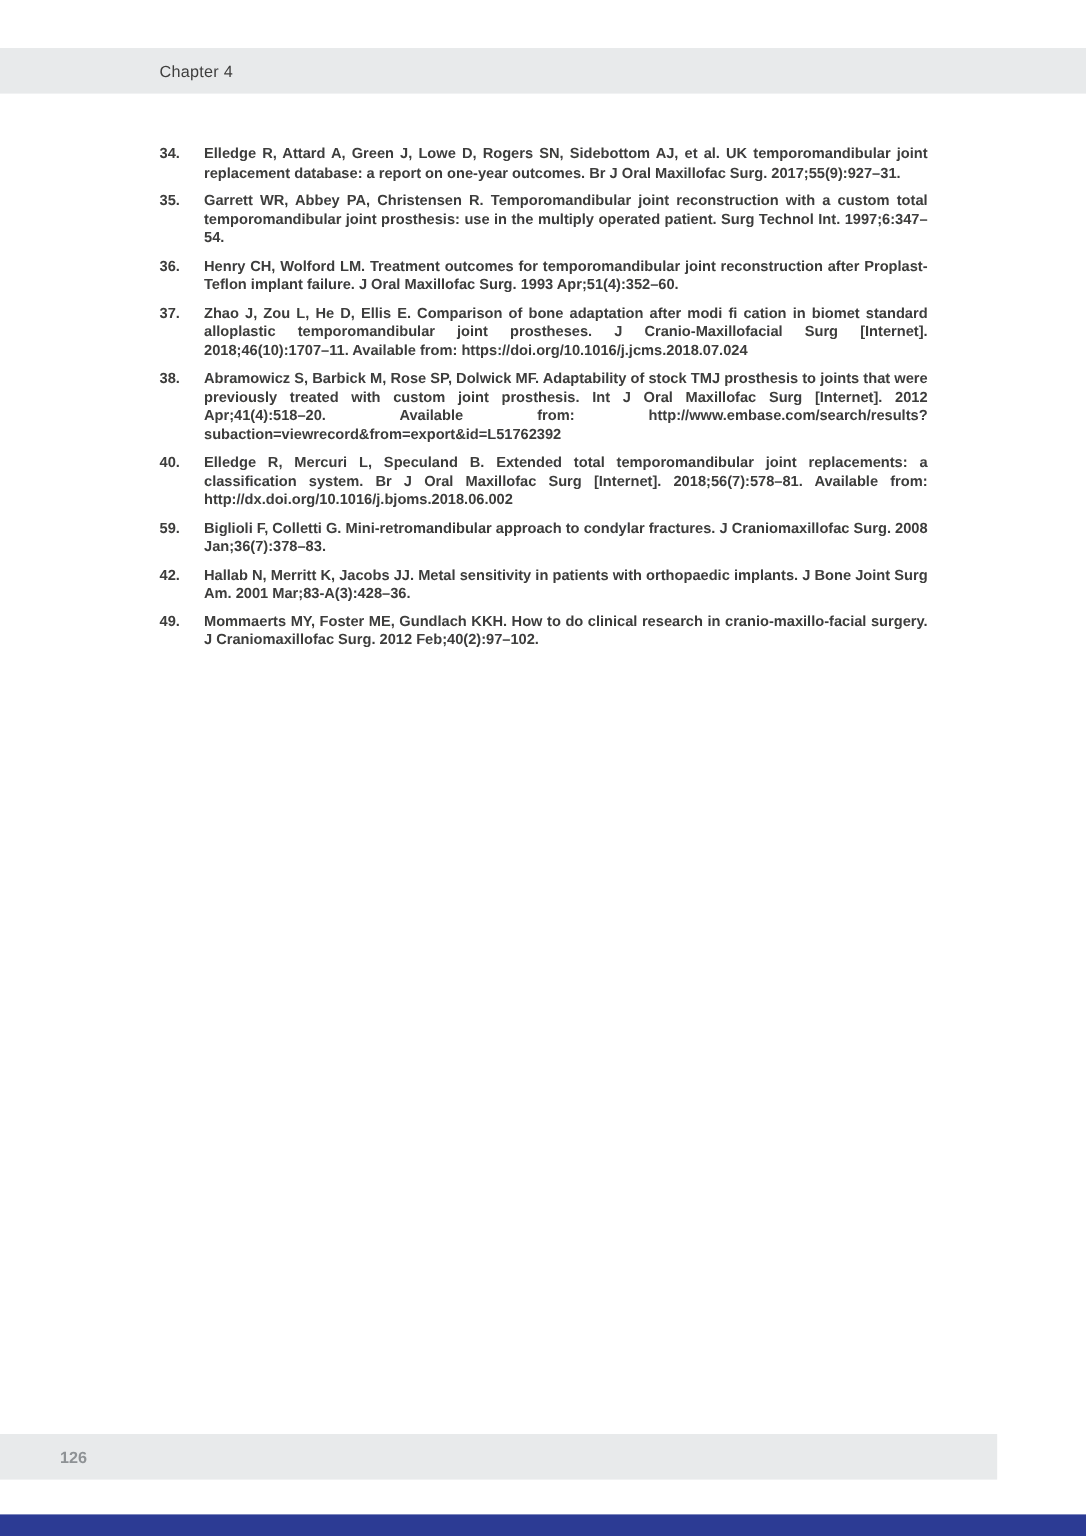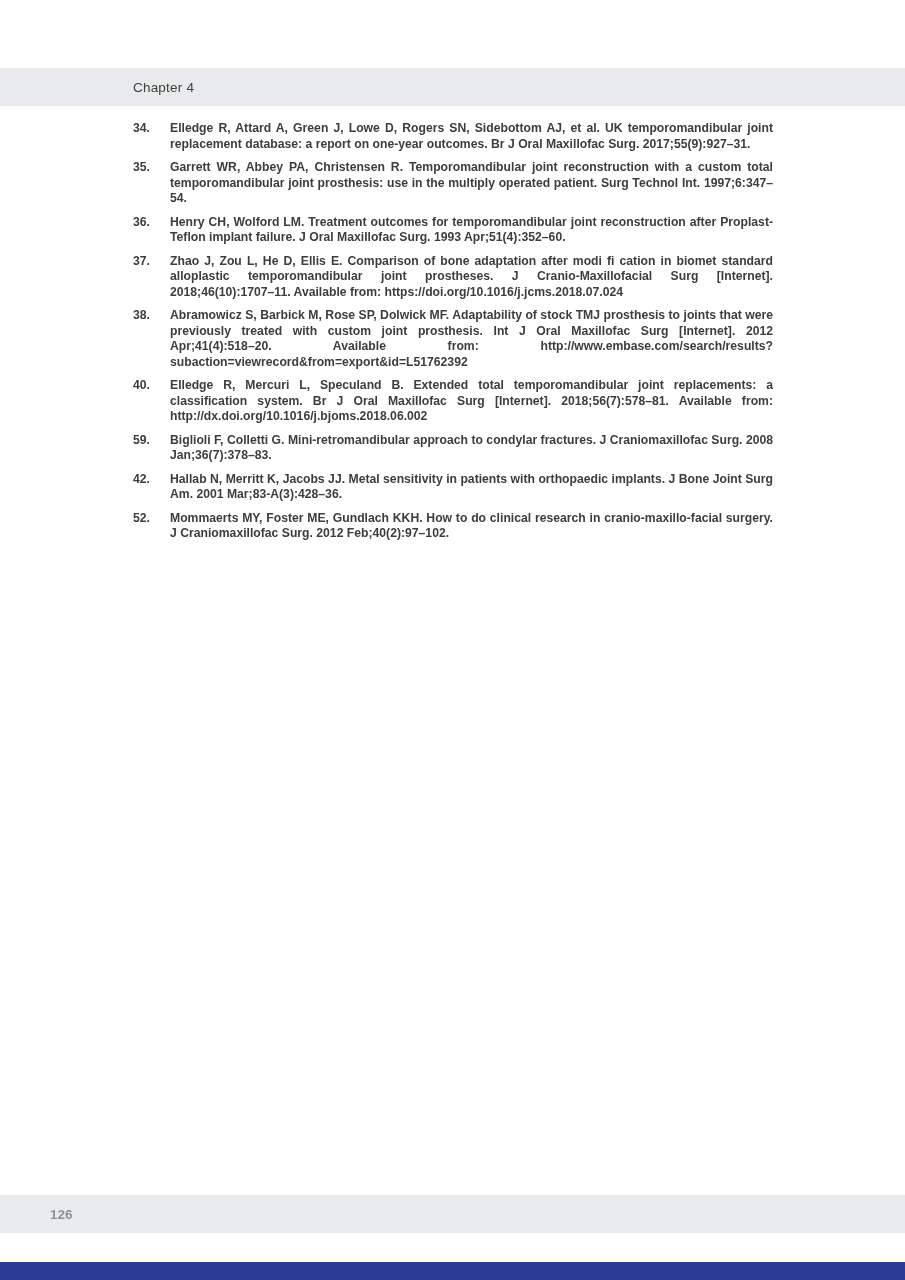--- a/index.html
+++ b/index.html
@@ -16,21 +16,20 @@
   }
   .header-band {
     position: absolute;
     top: 40px;
     left: 0;
     width: 905px;
     height: 38px;
     background: #e8eaeb;
     display: flex;
     align-items: center;
-    margin-top: 28px;
   }
   .header-title {
     margin-left: 133px;
     font-size: 13.5px;
     color: #3f3f3e;
     letter-spacing: 0.2px;
   }
   .refs {
     position: absolute;
     top: 121px;
@@ -51,21 +50,21 @@
   }
   .ref-text {
     flex: 1;
     text-align: justify;
     overflow-wrap: break-word;
   }
   .footer-band {
     position: absolute;
     top: 1195px;
     left: 0;
-    width: 905px;
+    width: 831px;
     height: 38px;
     background: #e8eaeb;
     display: flex;
     align-items: center;
   }
   .page-number {
     margin-left: 50px;
     font-size: 13.5px;
     font-weight: bold;
     color: #8e9295;
@@ -113,21 +112,21 @@
     </div>
     <div class="ref">
       <div class="ref-num">59.</div>
       <div class="ref-text">Biglioli F, Colletti G. Mini-retromandibular approach to condylar fractures. J Craniomaxillofac Surg. 2008 Jan;36(7):378–83.</div>
     </div>
     <div class="ref">
       <div class="ref-num">42.</div>
       <div class="ref-text">Hallab N, Merritt K, Jacobs JJ. Metal sensitivity in patients with orthopaedic implants. J Bone Joint Surg Am. 2001 Mar;83-A(3):428–36.</div>
     </div>
     <div class="ref">
-      <div class="ref-num">52.</div>
+      <div class="ref-num">49.</div>
       <div class="ref-text">Mommaerts MY, Foster ME, Gundlach KKH. How to do clinical research in cranio-maxillo-facial surgery. J Craniomaxillofac Surg. 2012 Feb;40(2):97–102.</div>
     </div>
   </div>
 
 <div class="footer-band" style="background: rgb(232, 234, 235);">
   <span class="page-number" style="color: rgb(142, 146, 149);">126</span>
 </div>
 
 <div class="bottom-accent-bar" style="background: rgb(44, 59, 148);"></div>
 

